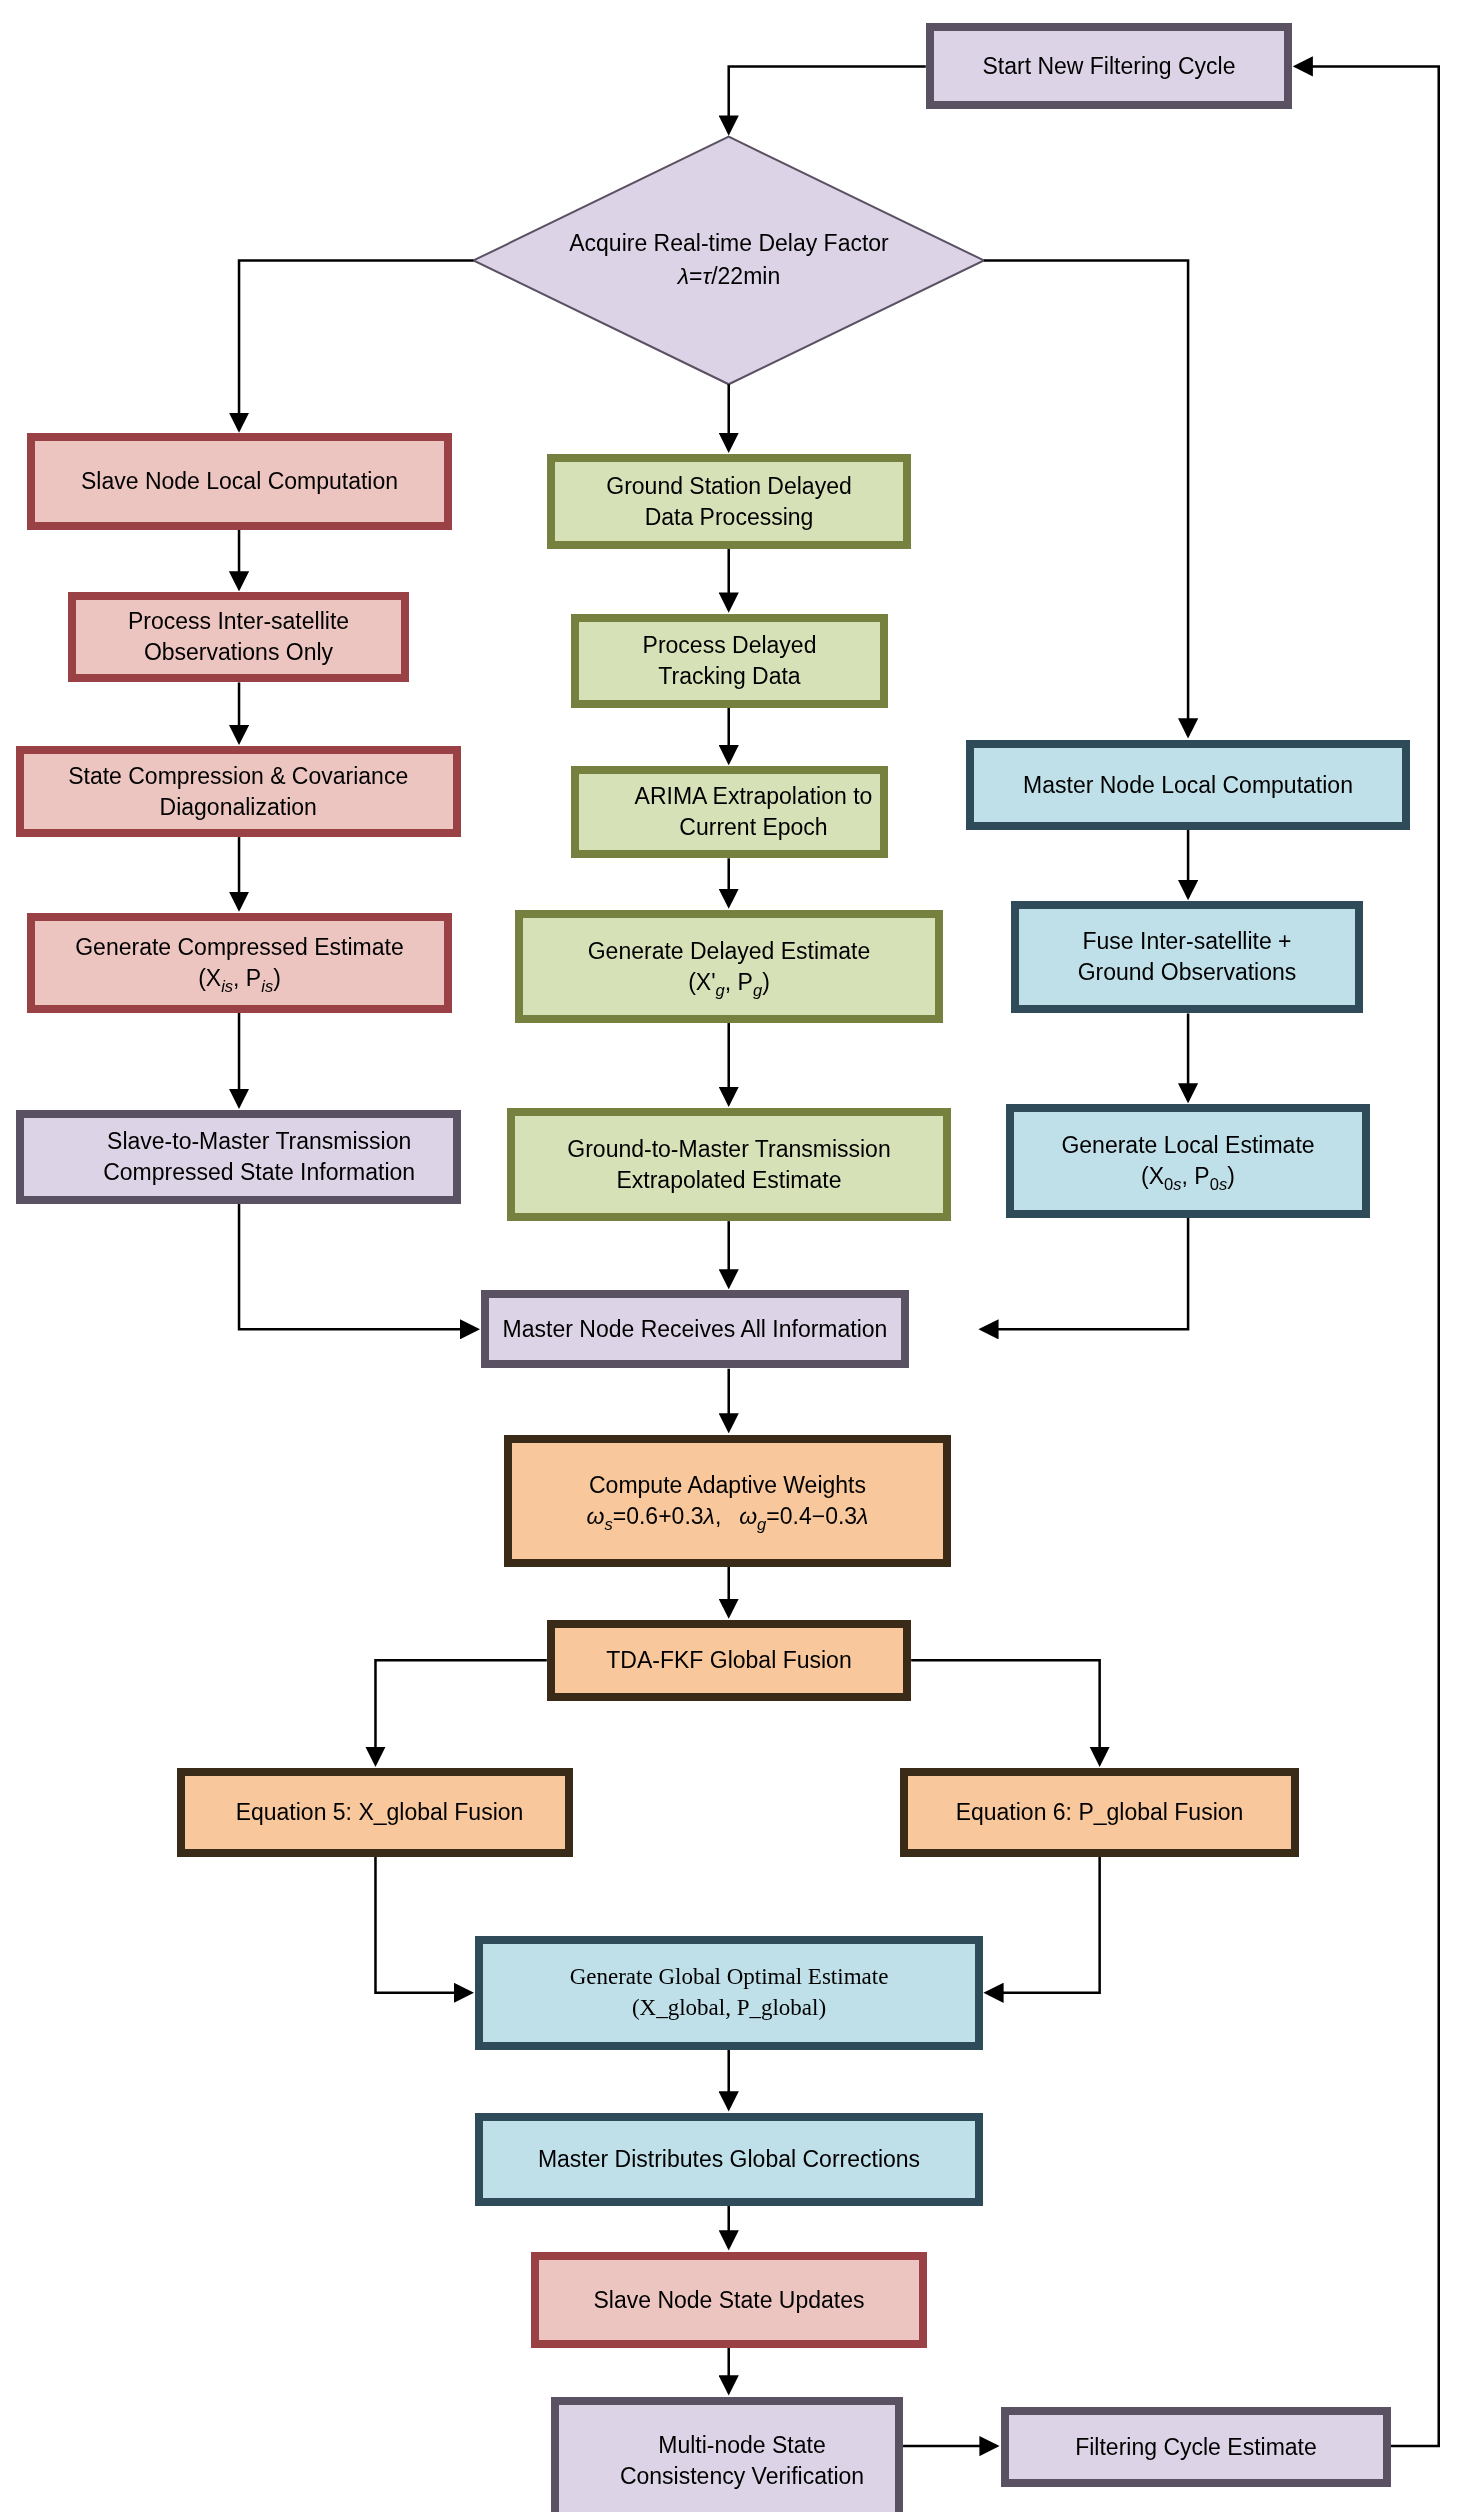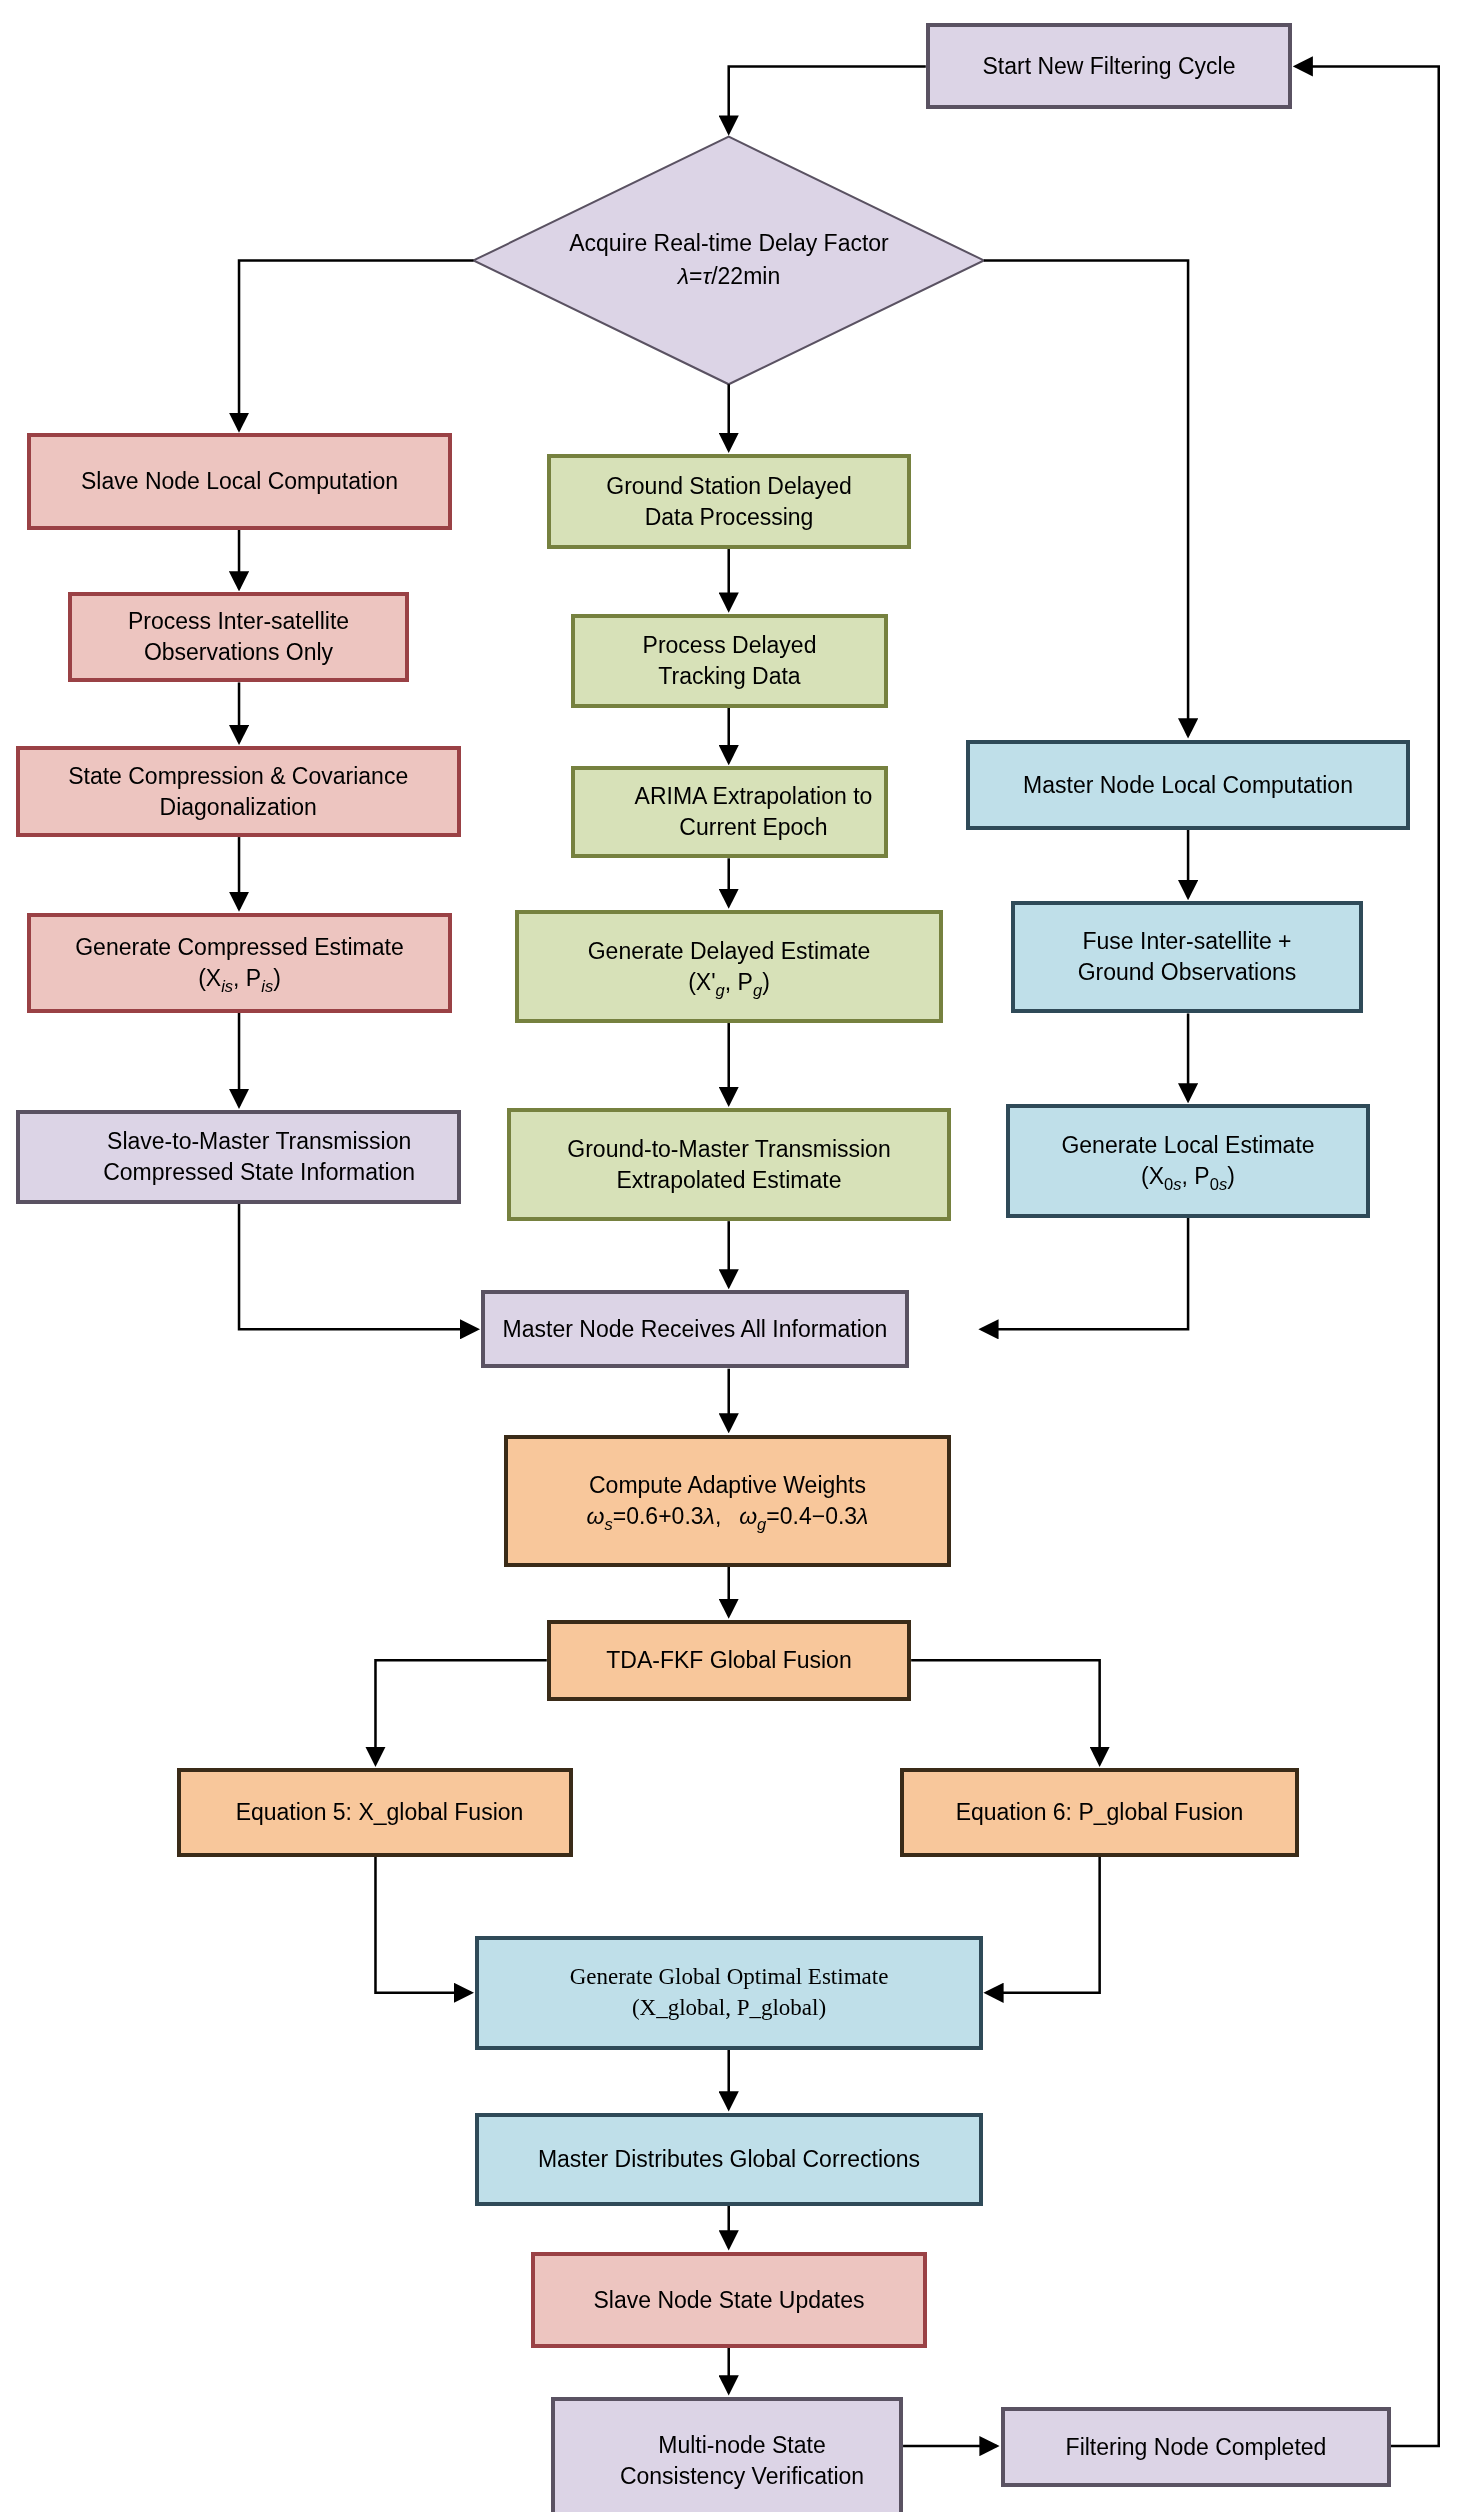--- a/index.html
+++ b/index.html
@@ -11,21 +11,21 @@
     color:#000;
     overflow:hidden;
   }
   #wires{position:absolute;left:0;top:0;z-index:0;}
   .node{
     position:absolute;
     display:flex;flex-direction:column;
     align-items:center;justify-content:center;
     text-align:center;
     font-size:23px;line-height:1.34;
-    border:4px solid #0369a1;
+    border:8px solid #0369a1;
     box-sizing:border-box;
     z-index:1;
   }
   .node span{white-space:nowrap;}
   .decision-label{
     position:absolute;
     display:flex;flex-direction:column;
     align-items:center;justify-content:center;
     text-align:center;
     font-size:23px;line-height:1.42;
@@ -191,17 +191,17 @@
   <div class="node red" style="left:531px;top:2252px;width:396px;height:96px;">
     <span>Slave Node State Updates</span>
   </div>
 
   <div class="node lavender" style="left:551px;top:2397px;width:352px;height:128px;padding-left:30px;">
     <span>Multi-node State</span>
     <span>Consistency Verification</span>
   </div>
 
   <div class="node lavender" style="left:1001px;top:2407px;width:390px;height:80px;">
-    <span>Filtering Node Completed</span>
+    <span>Filtering Cycle Estimate</span>
   </div>
 
 </div>
 
 
 </body></html>

